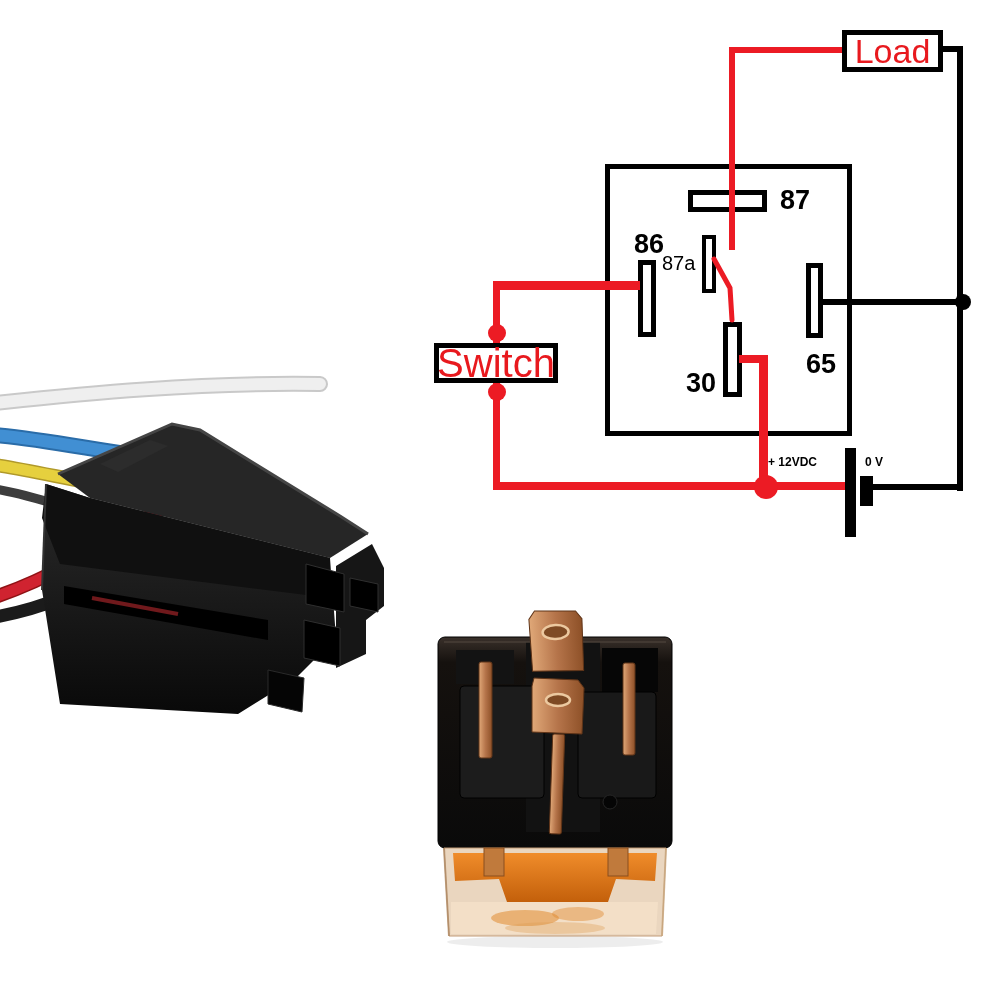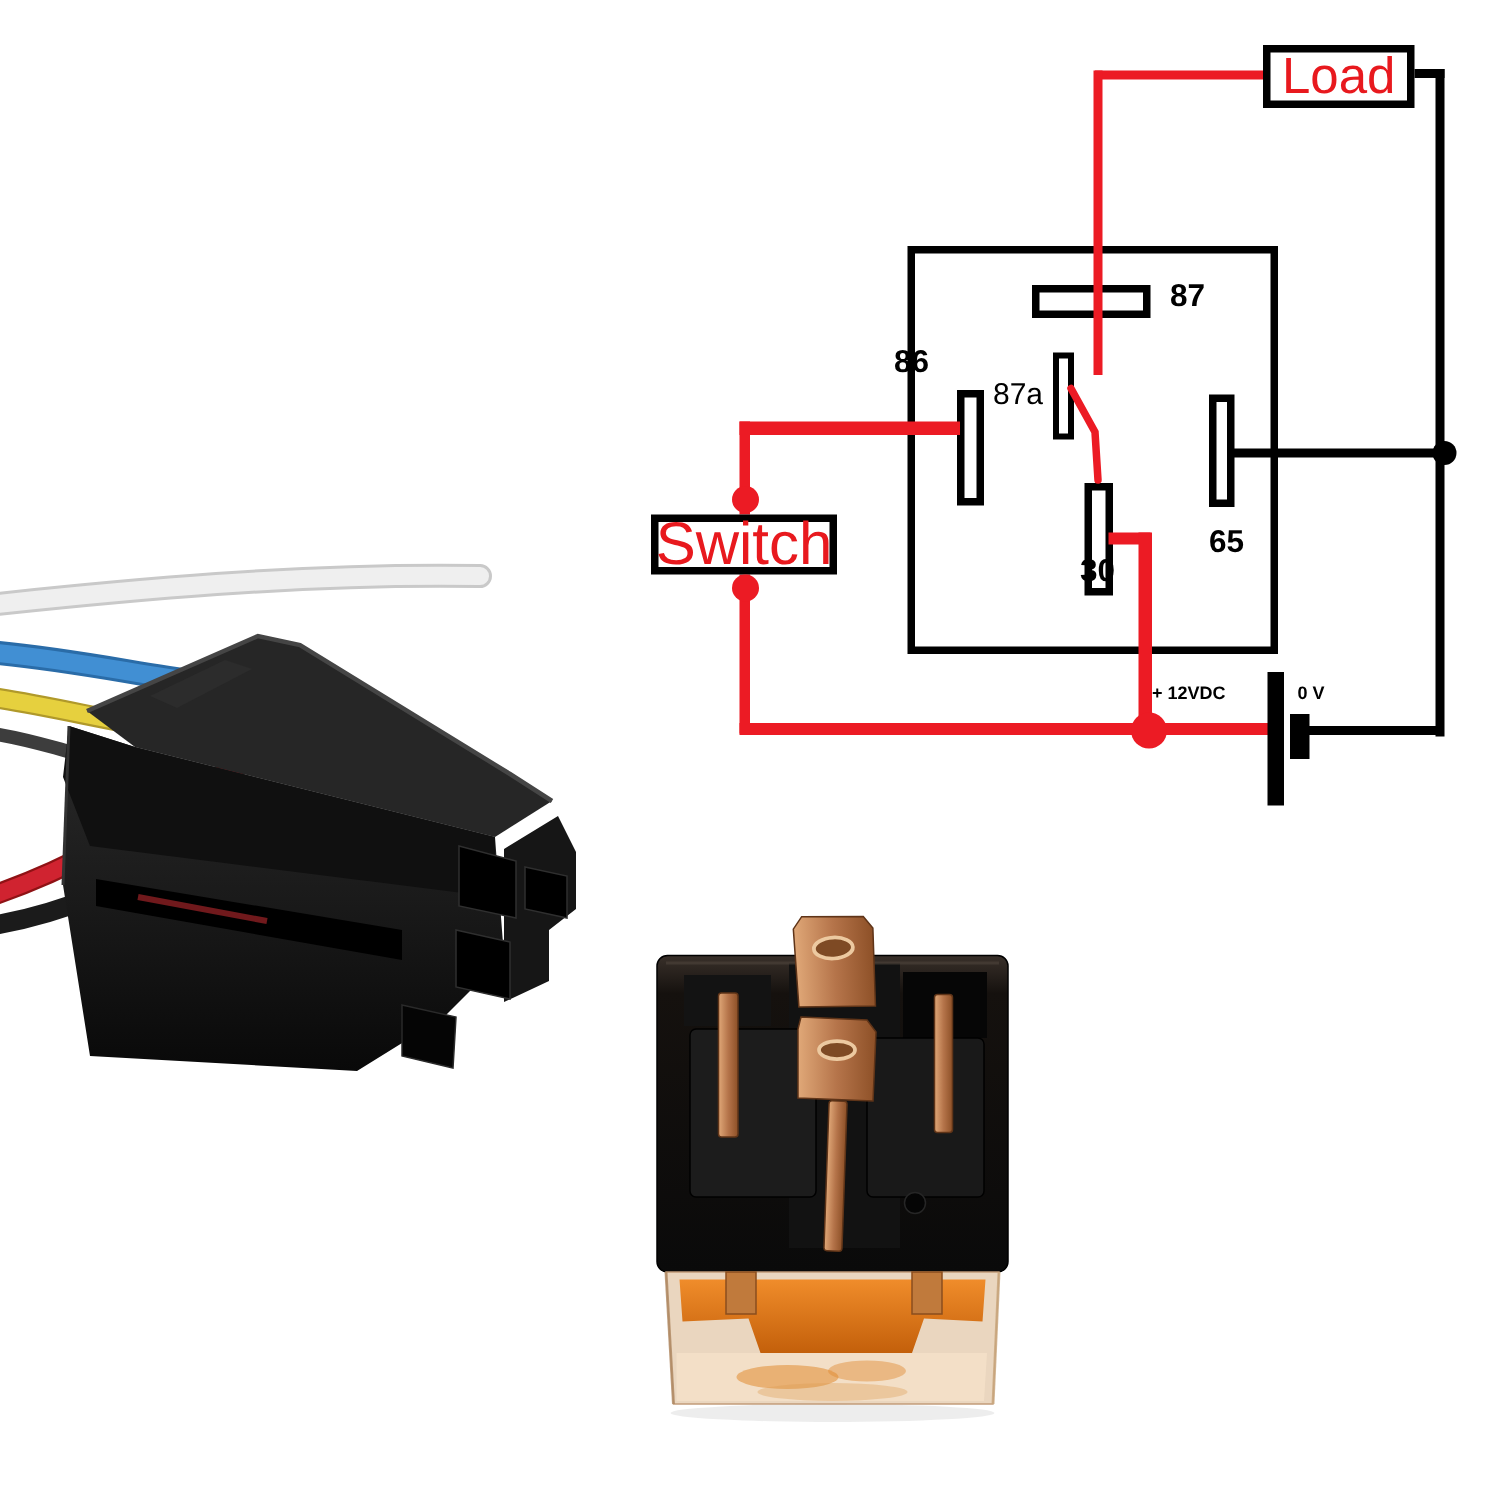--- a/index.html
+++ b/index.html
@@ -15,21 +15,21 @@
   
   .dot{position:absolute;border-radius:50%;z-index:50;}
   .dot.red{background:#ec1b24;}
   .dot.blk{background:#000000;}
   
   .obox{position:absolute;border:5px solid #000;background:#fff;box-sizing:border-box;z-index:10;}
   .labelbox{display:flex;align-items:center;justify-content:center;z-index:40;}
   .red-text{color:#e8191e;}
   .pin{position:absolute;border:5px solid #000;background:#fff;box-sizing:border-box;z-index:12;}
   
-  .lbl{position:absolute;font-weight:bold;font-size:21px;line-height:1;color:#000;white-space:nowrap;z-index:15;}
+  .lbl{position:absolute;font-weight:bold;font-size:27px;line-height:1;color:#000;white-space:nowrap;z-index:15;}
   .lbl.regular{font-weight:400;font-size:20px;}
   .lbl.small{font-size:12px;}
   .bar{position:absolute;background:#000;z-index:45;}
   #armature-svg{position:absolute;left:0;top:0;z-index:35;pointer-events:none;}
   svg{display:block;}
 </style>
 </head>
 <body>
 
 <div id="canvas">
@@ -46,23 +46,23 @@
       <span class="red-text" style="font-size:40px;line-height:1;">Switch</span>
     </div>
 
     <div class="pin" style="left:688px;top:190px;width:79px;height:22px;"></div>
     <div class="pin" style="left:638px;top:260px;width:18px;height:77px;"></div>
     <div class="pin" style="left:702px;top:235px;width:14px;height:58px;border-width:4px;"></div>
     <div class="pin" style="left:723px;top:322px;width:19px;height:75px;"></div>
     <div class="pin" style="left:806px;top:263px;width:17px;height:75px;"></div>
 
     <div class="lbl" style="left:780px;top:187px;">87</div>
-    <div class="lbl" style="left:596px;top:231px;">86</div>
+    <div class="lbl" style="left:634px;top:231px;">86</div>
     <div class="lbl regular" style="left:662px;top:253px;">87a</div>
-    <div class="lbl" style="left:720px;top:370px;">30</div>
+    <div class="lbl" style="left:686px;top:370px;">30</div>
     <div class="lbl" style="left:806px;top:351px;">65</div>
 
     <div class="lbl small" style="left:768px;top:456px;">+ 12VDC</div>
     <div class="lbl small" style="left:865px;top:456px;">0 V</div>
 
     <div class="wire red" style="left:730px;top:47px;width:114px;height:6px;"></div>
     <div class="wire red" style="left:729px;top:47px;width:6px;height:203px;"></div>
     <div class="wire red" style="left:493px;top:281px;width:147px;height:9px;"></div>
     <div class="wire red" style="left:493px;top:281px;width:7px;height:66px;"></div>
     <div class="wire red" style="left:493px;top:379px;width:7px;height:110px;"></div>

